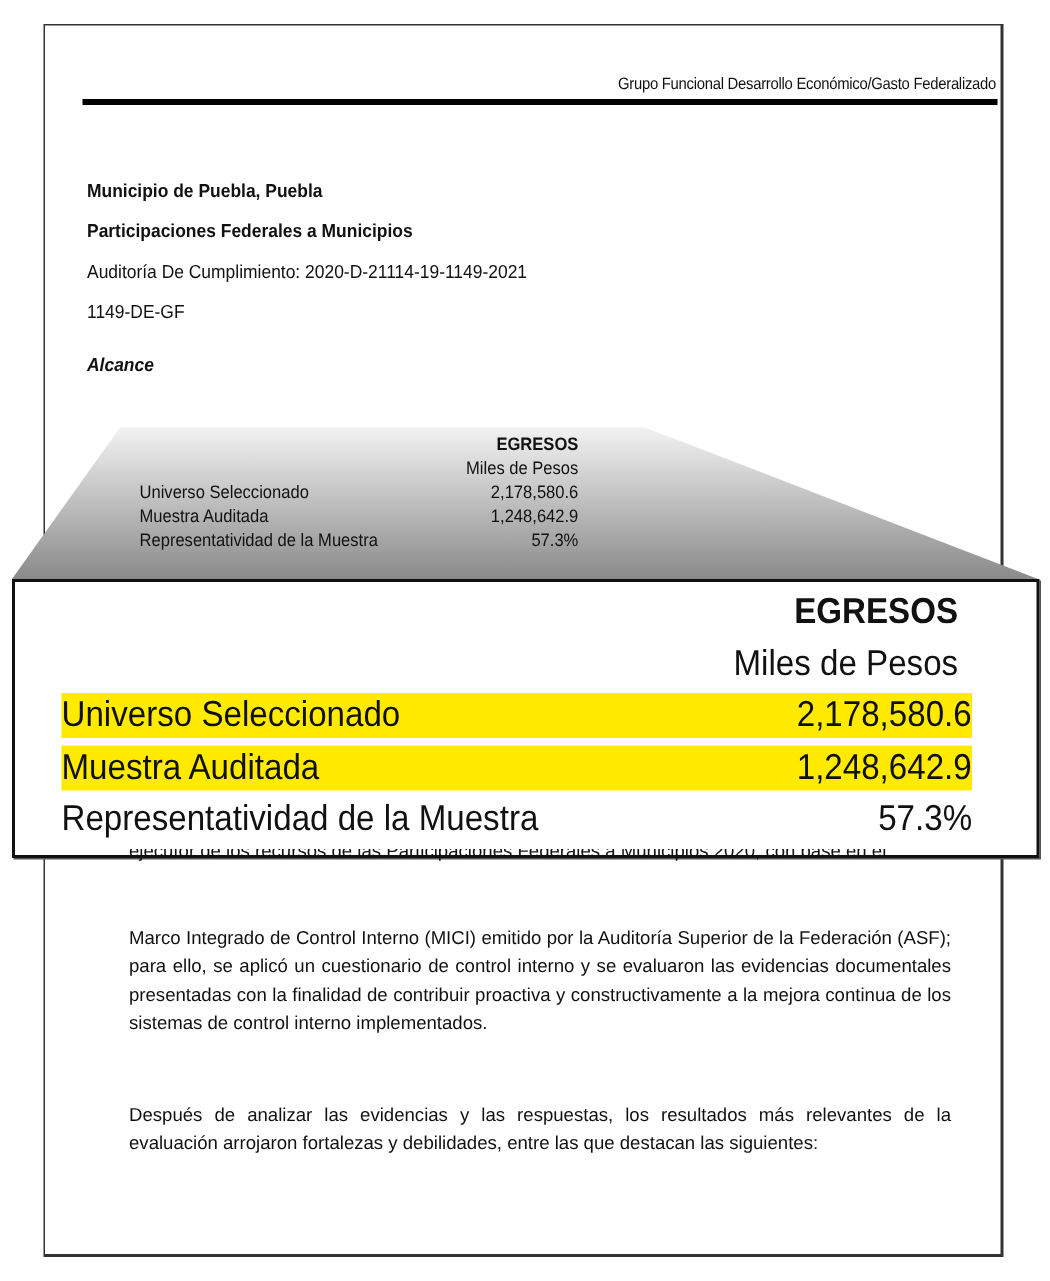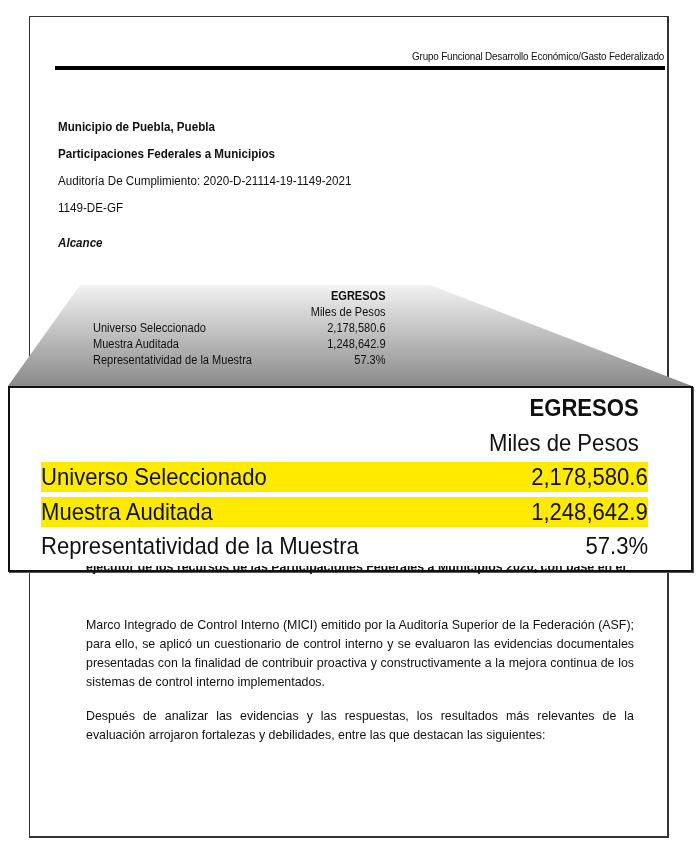--- a/index.html
+++ b/index.html
@@ -54,21 +54,21 @@
     .zb-hdr { position: absolute; right: 52px; font-size: 24px; transform: scaleX(0.92); transform-origin: right center; }
 
     .body-text {
       position: absolute; left: 86px; width: 548px; font-size: 12.4px; line-height: 19px;
       text-align: justify; color: #111; margin-top: 40px;
     }
     .cut-line {
       position: absolute; left: 86px; top: 566px; width: 548px; height: 10px; overflow: hidden;
       font-size: 12.4px; line-height: 19px; text-align: justify;
     }
-    .cut-line span { display: block; margin-top: -8px; font-weight: bold; }
+    .cut-line span { display: block; margin-top: -8px; }
   </style>
 </head>
 <body>
 
 <div class="page"></div>
 
 <div class="header-text">Grupo Funcional Desarrollo Económico/Gasto Federalizado</div>
 <div class="header-rule"></div>
 
 <div class="meta bold" style="top:120px">Municipio de Puebla, Puebla</div>
@@ -124,13 +124,13 @@
     <span class="lbl">Representatividad de la Muestra</span>
     <span class="val">57.3%</span>
   </div>
 </div>
 
 <div class="cut-line">
     <span>ejecutor de los recursos de las Participaciones Federales a Municipios 2020, con base en el</span>
   </div>
 
 <div class="body-text" style="top:576px">Marco Integrado de Control Interno (MICI) emitido por la Auditoría Superior de la Federación (ASF); para ello, se aplicó un cuestionario de control interno y se evaluaron las evidencias documentales presentadas con la finalidad de contribuir proactiva y constructivamente a la mejora continua de los sistemas de control interno implementados.</div>
-<div class="body-text" style="top:667px">Después de analizar las evidencias y las respuestas, los resultados más relevantes de la evaluación arrojaron fortalezas y debilidades, entre las que destacan las siguientes:</div>
+<div class="body-text" style="top:694px">Después de analizar las evidencias y las respuestas, los resultados más relevantes de la evaluación arrojaron fortalezas y debilidades, entre las que destacan las siguientes:</div>
 
 </body></html>

